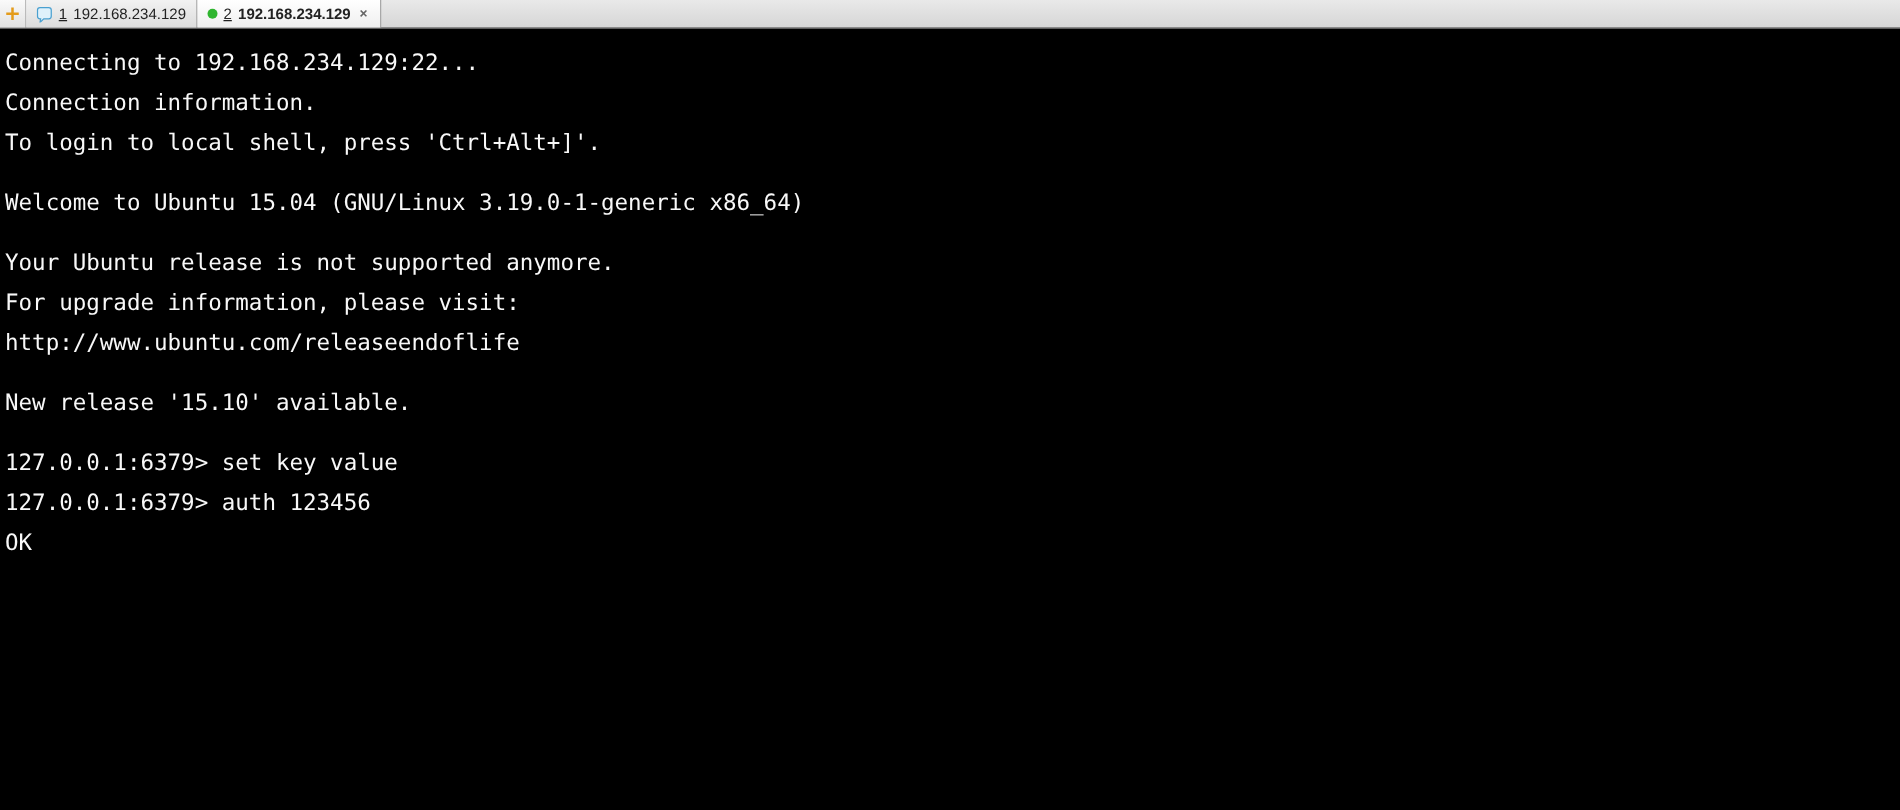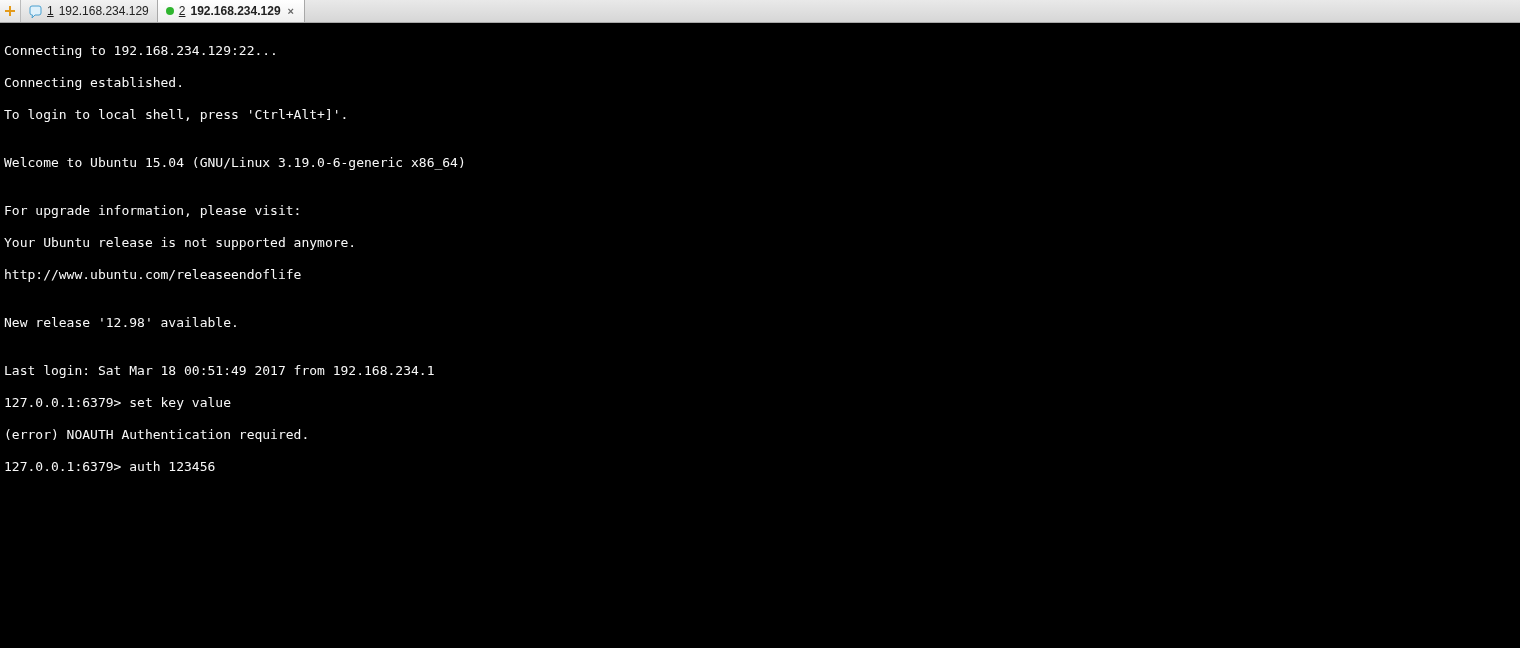--- a/index.html
+++ b/index.html
@@ -60,21 +60,21 @@
     font-size: 11px;
     padding: 0 2px;
   }
   .term {
     background: #000;
     color: #f8f8f8;
     padding: 4px 4px;
     white-space: pre;
     line-height: 16px;
     font-family: "DejaVu Sans Mono", "Consolas", "Courier New", monospace;
-    font-size: 13px;
+    font-size: 18px;
     height: calc(648px - 22px - 8px);
     overflow: hidden;
   }
   .line { white-space: pre; }
 </style>
 </head>
 <body>
 
 <div class="tabbar">
   <div class="addbtn">
@@ -95,35 +95,34 @@
   <div class="tab active">
     <span class="dot"></span>
     <span class="num">2</span>
     <span class="title">192.168.234.129</span>
     <span class="closex">×</span>
   </div>
 </div>
 
 <div class="term">
 <div class="line">Connecting to 192.168.234.129:22...</div>
-<div class="line">Connecting established.</div>
+<div class="line">Connection information.</div>
 <div class="line">To login to local shell, press 'Ctrl+Alt+]'.</div>
 <div class="line"></div>
-<div class="line">Welcome to Ubuntu 15.04 (GNU/Linux 3.19.0-6-generic x86_64)</div>
+<div class="line">Welcome to Ubuntu 15.04 (GNU/Linux 3.19.0-1-generic x86_64)</div>
 <div class="line"></div>
+<div class="line">Your Ubuntu release is not supported anymore.</div>
 <div class="line">For upgrade information, please visit:</div>
-<div class="line">Your Ubuntu release is not supported anymore.</div>
 <div class="line">http://www.ubuntu.com/releaseendoflife</div>
 <div class="line"></div>
-<div class="line">New release '12.98' available.</div>
+<div class="line">New release '15.10' available.</div>
 <div class="line"></div>
-<div class="line">Last login: Sat Mar 18 00:51:49 2017 from 192.168.234.1</div>
 <div class="line">127.0.0.1:6379&gt; set key value</div>
-<div class="line">(error) NOAUTH Authentication required.</div>
 <div class="line">127.0.0.1:6379&gt; auth 123456</div>
+<div class="line">OK</div>
 
 
 
 
 
 
 
 
 
 

